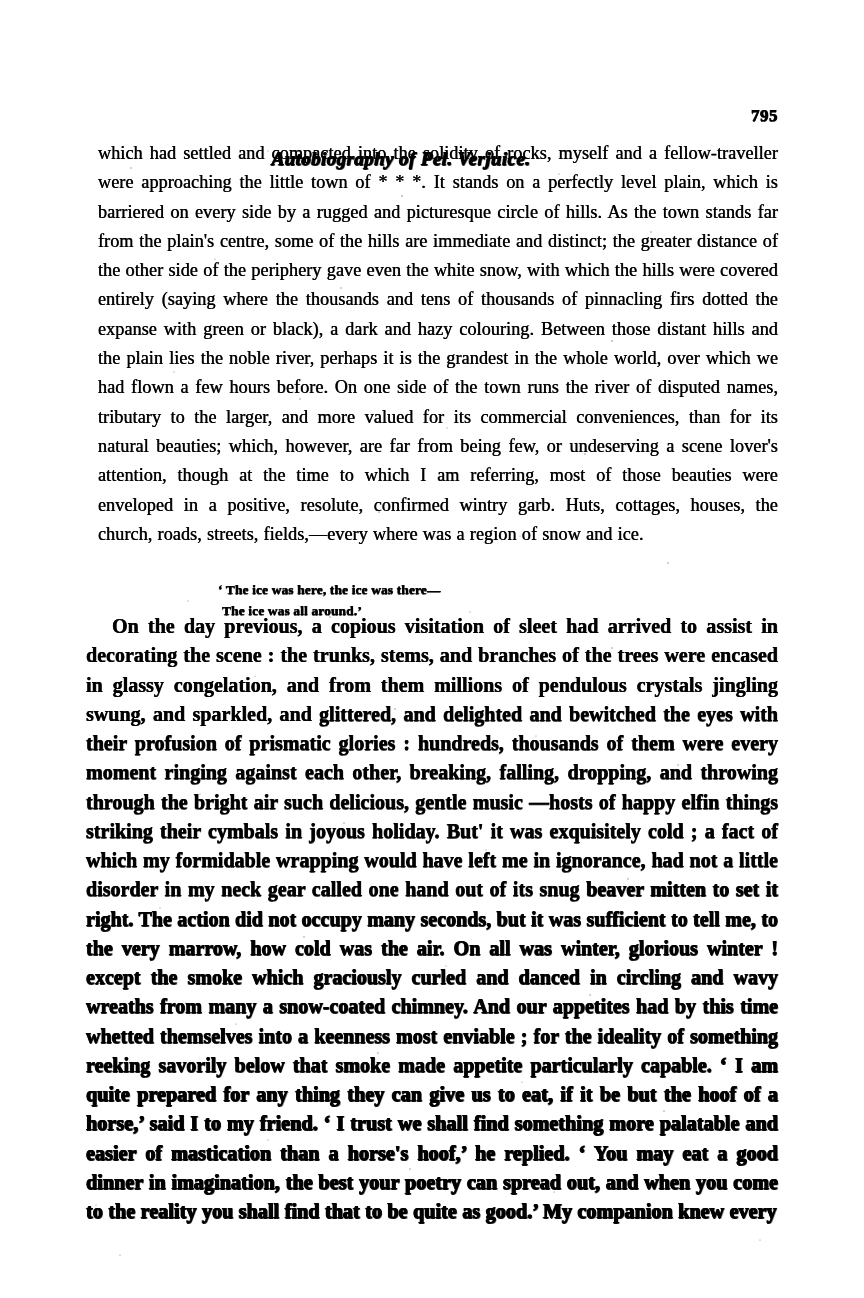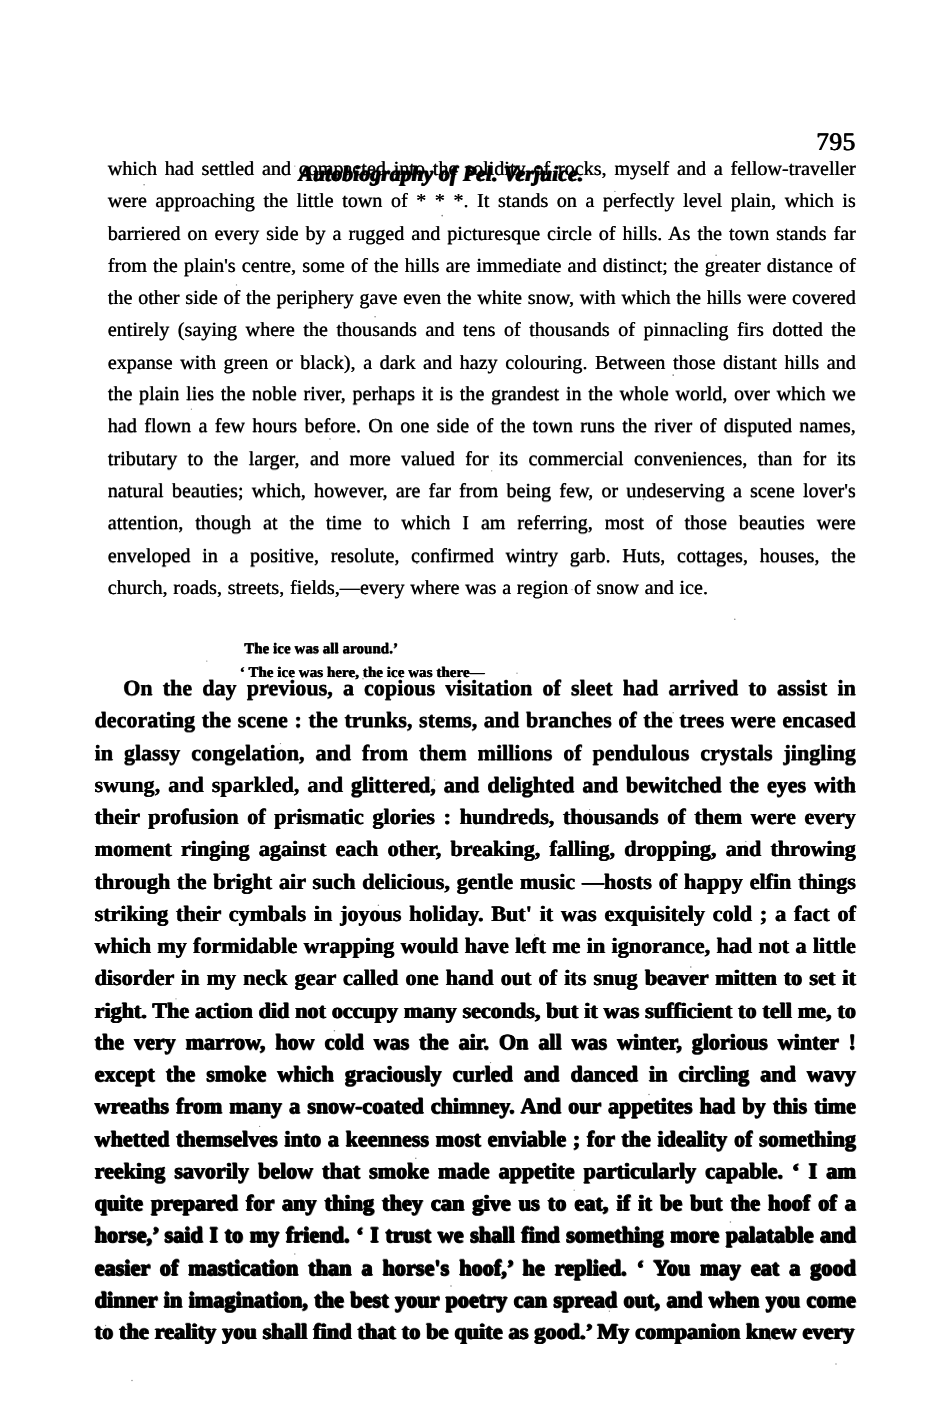--- a/index.html
+++ b/index.html
@@ -50,23 +50,23 @@
        0 0.7px 0 rgba(0,0,0,0.85),
        0 -0.4px 0 rgba(0,0,0,0.5),
        1.1px 0.6px 0 rgba(0,0,0,0.45);
     transform: scaleY(1.04);
     transform-origin: left center;
     margin-top: 48px;
   }
   .head-folio {
     position: absolute;
     right: 0;
-    top: 16px;
-    font-weight: normal;
-    font-size: 23px;
+    top: 6px;
+    font-weight: bold;
+    font-size: 17px;
     letter-spacing: 0.5px;
     text-shadow:
        0.6px 0 0 rgba(0,0,0,0.9),
       -0.5px 0 0 rgba(0,0,0,0.7),
        0 0.6px 0 rgba(0,0,0,0.8);
   }
 
   
   .col {
     position: absolute;
@@ -148,22 +148,22 @@
   <div class="running-head">
     <div class="head-title">Autobiography of Pel. Verjuice.</div>
     <div class="head-folio">795</div>
   </div>
 
   <div class="col block-upper">
     <p class="para">which had settled and compacted into the solidity of rocks, myself and a fellow-traveller were approaching the little town of * * *. It stands on a perfectly level plain, which is barriered on every side by a rugged and picturesque circle of hills. As the town stands far from the plain's centre, some of the hills are immediate and distinct; the greater distance of the other side of the periphery gave even the white snow, with which the hills were covered entirely (saying where the thousands and tens of thousands of pinnacling firs dotted the expanse with green or black), a dark and hazy colouring. Between those distant hills and the plain lies the noble river, perhaps it is the grandest in the whole world, over which we had flown a few hours before. On one side of the town runs the river of disputed names, tributary to the larger, and more valued for its commercial conveniences, than for its natural beauties; which, however, are far from being few, or undeserving a scene lover's attention, though at the time to which I am referring, most of those beauties were enveloped in a positive, resolute, confirmed wintry garb. Huts, cottages, houses, the church, roads, streets, fields,—every where was a region of snow and ice.</p>
   </div>
 
   <div class="verse">
+    <span class="verse-line verse-line-1">‘ The ice was here, the ice was there—</span>
     <span class="verse-line verse-line-2">The ice was all around.’</span>
-    <span class="verse-line verse-line-1">‘ The ice was here, the ice was there—</span>
   </div>
 
   <div class="col block-lower">
     <p class="para"><span>On the day previous, a copious visitation of sleet had arrived to assist in decorating the scene : the trunks, stems, and branches of the trees were encased in glassy congelation, and from them millions of pendulous crystals jingling swung, and sparkled, and</span> <span class="ink-2">glittered, and delighted and bewitched the eyes with their profusion of prismatic glories : hundreds, thousands of them were every moment ringing against each other, breaking, falling, dropping, and throwing through the bright air such delicious, gentle music —hosts of happy elfin things striking their cymbals in joyous holiday. But' it was exquisitely cold ; a fact of which my formidable wrapping would have left me in ignorance, had not a little disorder in my neck gear called one hand out of its snug</span> <span class="ink-3">beaver mitten to set it right. The action did not occupy many seconds, but it was sufficient to tell me, to the very marrow, how cold was the air. On all was winter, glorious winter ! except the smoke which graciously curled and danced in circling and wavy wreaths from many a snow-coated chimney. And our appetites had by this time whetted themselves into a keenness most enviable ; for the ideality of something reeking savorily below that smoke made appetite particularly capable.</span> <span class="ink-4">‘ I am quite prepared for any thing they can give us to eat, if it be but the hoof of a horse,’ said I to my friend. ‘ I trust we shall find something more palatable and easier of mastication than a horse's hoof,’ he replied. ‘ You may eat a good dinner in imagination, the best your poetry can spread out, and when you come to the reality you shall find that to be quite as good.’ My companion knew every</span></p>
   </div>
 
   <svg class="speckle" width="864" height="1298" aria-hidden="true">
     <g fill="#000">
       <circle cx="131" cy="168" r="0.7"></circle>
         <circle cx="268" cy="151" r="0.6"></circle>

